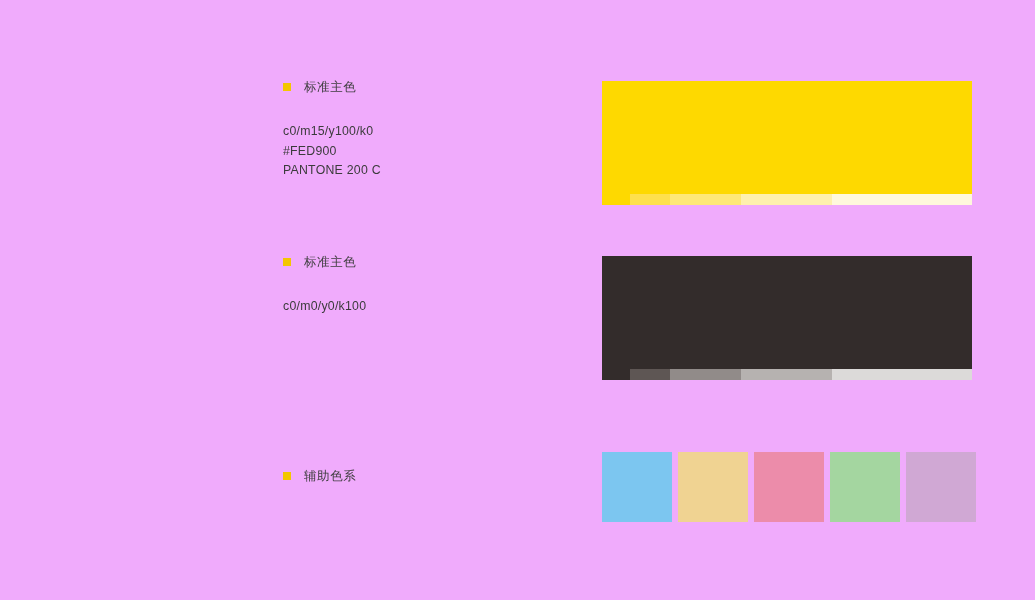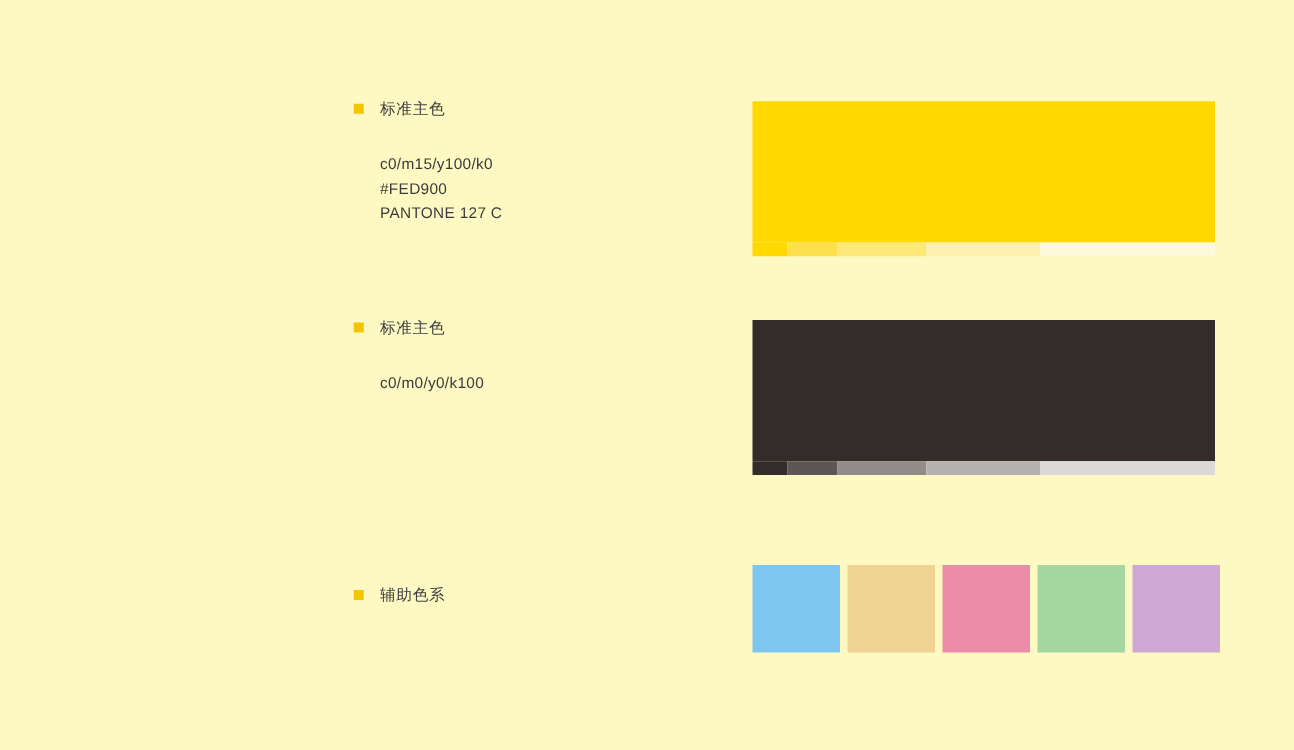--- a/index.html
+++ b/index.html
@@ -47,21 +47,20 @@
   .label-text {
     font-size: 12.5px;
     line-height: 15px;
     color: #3c3c3c;
     letter-spacing: 0.6px;
     font-family: "DejaVu Sans", sans-serif;
   }
 
   .spec-list {
     margin-top: 27px;
-    margin-left: 21px;
   }
 
   .spec-line {
     font-size: 12.3px;
     line-height: 19.6px;
     color: #3b3b3b;
     letter-spacing: 0.25px;
     white-space: nowrap;
     font-family: "Liberation Sans", sans-serif;
   }
@@ -102,31 +101,31 @@
   .accent-sw {
     width: 70px;
     height: 70px;
     flex: 0 0 auto;
     display: block;
   }
 </style>
 </head>
 <body>
 
-<div class="page" style="background: #fef9c3;">
+<div class="page" style="background: #f0abfc;">
 
   <div class="info-col" style="top:79px;">
     <div class="label-row">
       <span class="bullet" style="background: rgb(243, 198, 0);"></span>
       <span class="label-text">标准主色</span>
     </div>
     <div class="spec-list">
       <div class="spec-line">c0/m15/y100/k0</div>
       <div class="spec-line">#FED900</div>
-      <div class="spec-line">PANTONE 127 C</div>
+      <div class="spec-line">PANTONE 200 C</div>
     </div>
   </div>
 
   <div class="block-wrap" style="top:81px;">
     <div class="big-block" style="background: rgb(254, 217, 0);"></div>
     <div class="tint-strip">
       <span class="tint-seg" style="width: 7.6%; background: rgb(254, 217, 0);"></span>
       <span class="tint-seg" style="width: 10.8%; background: rgb(254, 224, 77);"></span>
       <span class="tint-seg" style="width: 19.1%; background: rgb(254, 232, 119);"></span>
       <span class="tint-seg" style="width: 24.6%; background: rgb(254, 240, 174);"></span>

